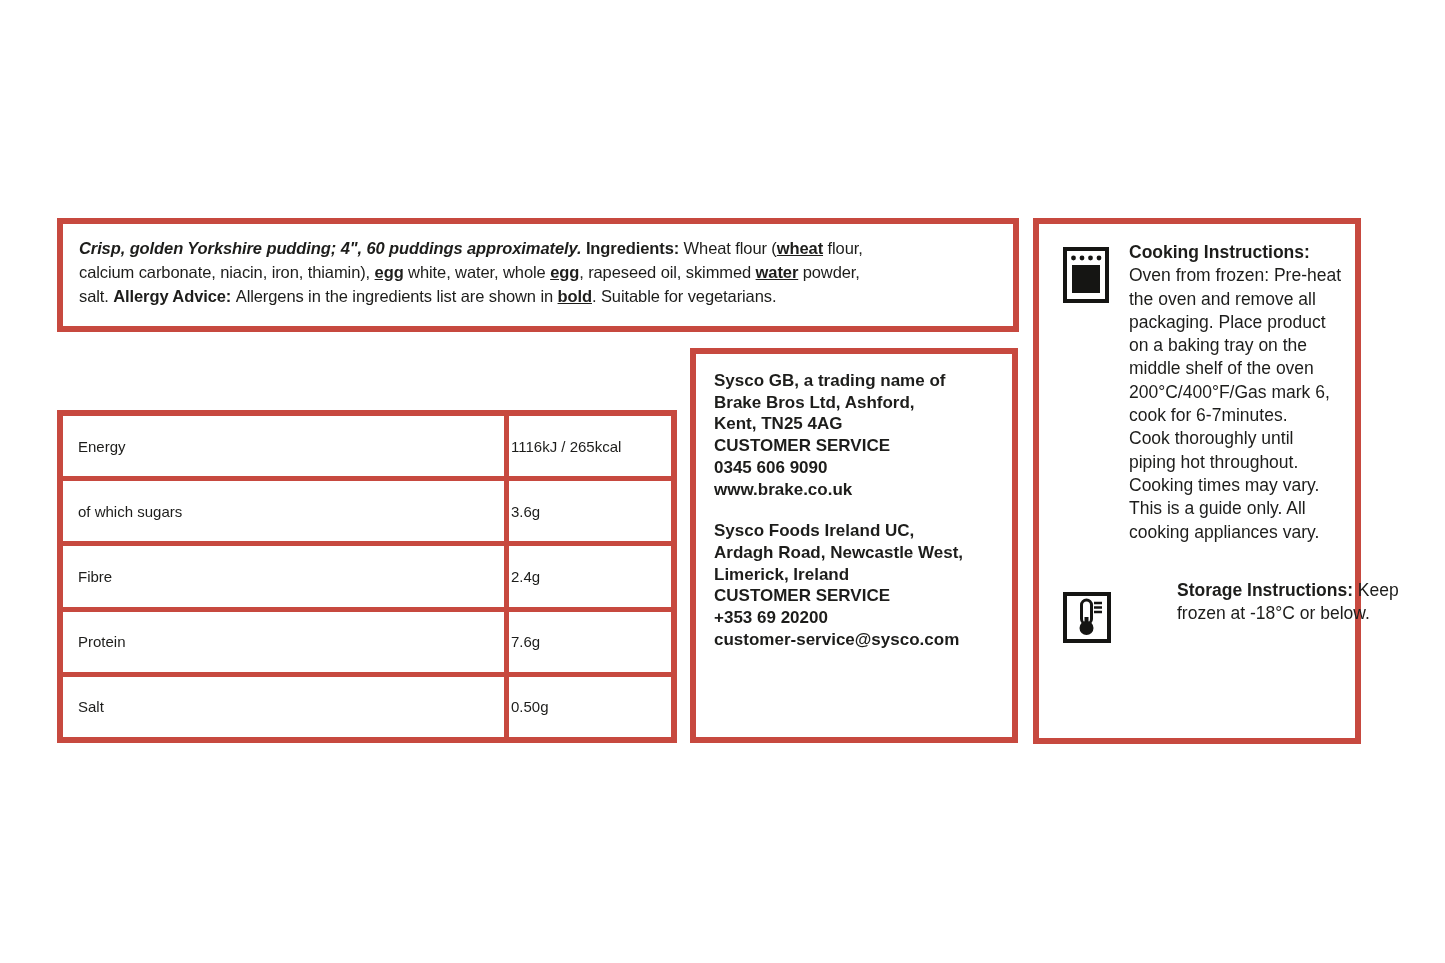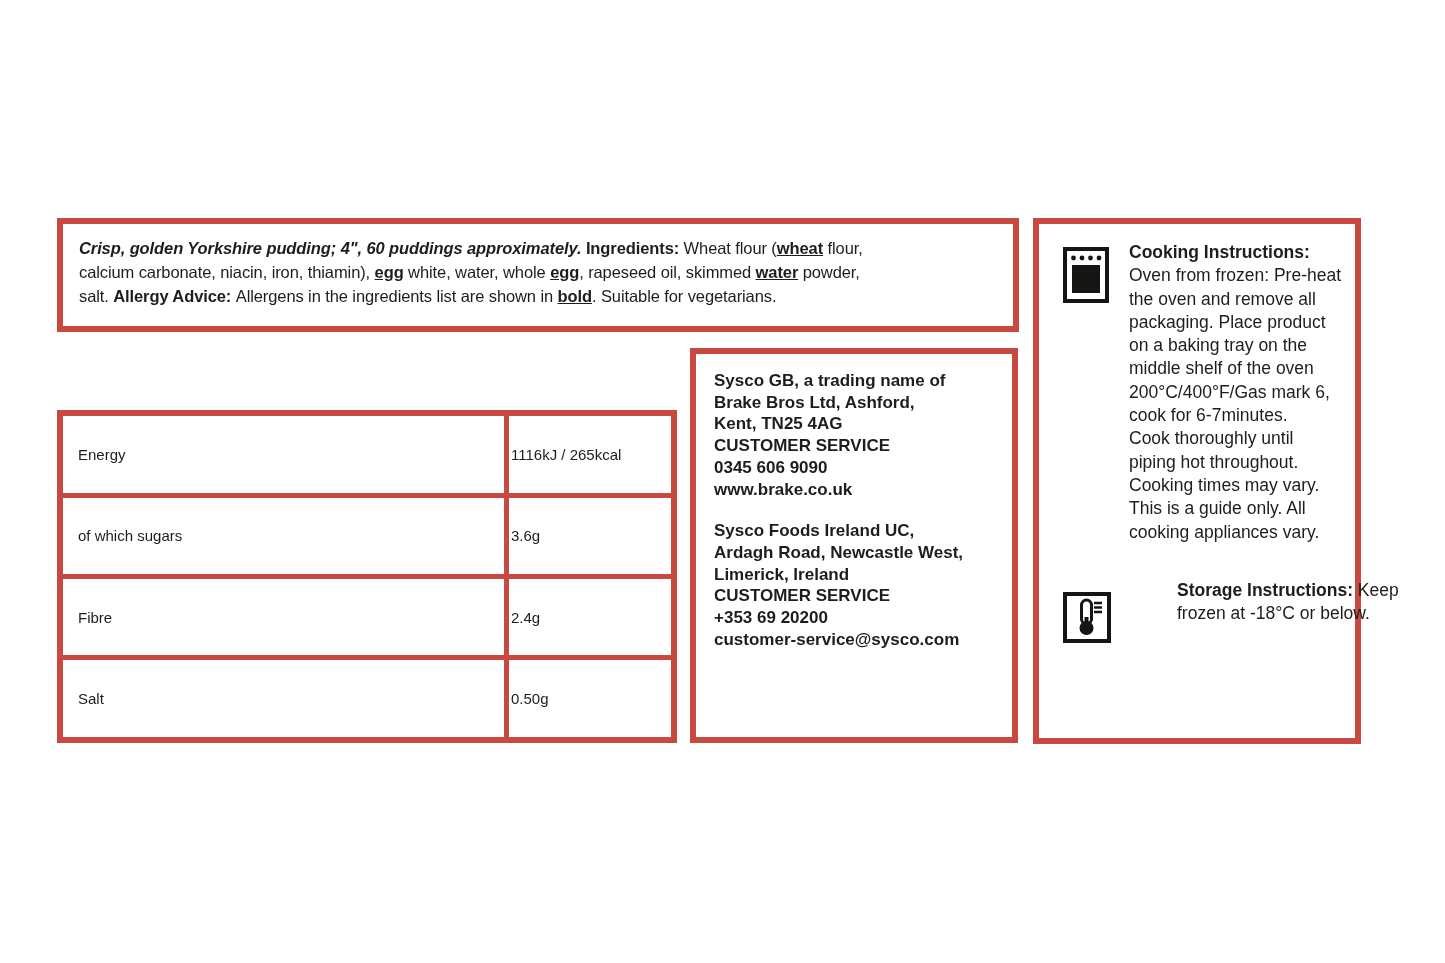--- a/index.html
+++ b/index.html
@@ -79,20 +79,24 @@
       </tr>
       <tr>
         <td class="lbl">of which sugars</td>
         <td class="val">3.6g</td>
       </tr>
       <tr>
         <td class="lbl">Fibre</td>
         <td class="val">2.4g</td>
       </tr>
       <tr>
+        <td class="lbl">Protein</td>
+        <td class="val">7.6g</td>
+      </tr>
+      <tr>
         <td class="lbl">Salt</td>
         <td class="val">0.50g</td>
       </tr>
     </tbody>
   </table>
 
   <div class="redbox contact">
     <p class="para">Sysco GB, a trading name of
 Brake Bros Ltd, Ashford,
 Kent, TN25 4AG

